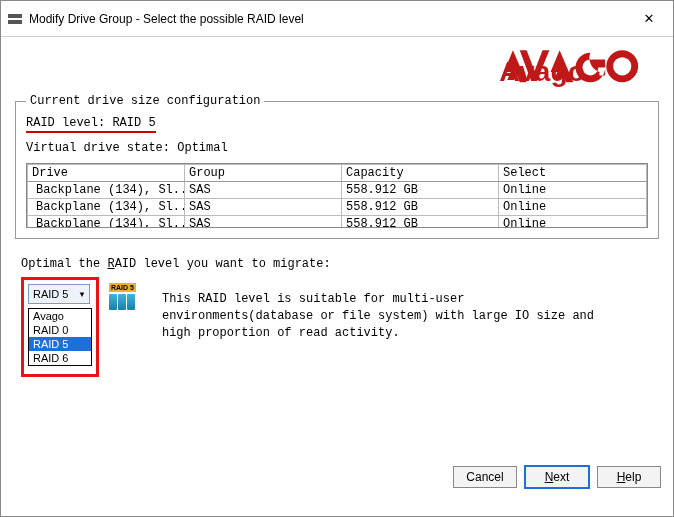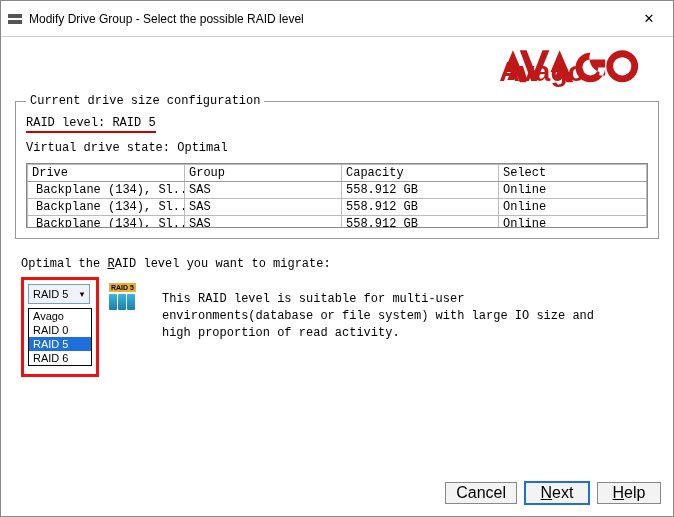--- a/index.html
+++ b/index.html
@@ -162,24 +162,24 @@
     border-radius: 1px;
   }
   .desc {
     margin-left: 26px;
     margin-top: 14px;
     line-height: 1.4;
     max-width: 440px;
   }
   .buttons {
     position: absolute;
-    bottom: 12px; right: 12px;
+    bottom: 28px; right: 12px;
     display: flex; gap: 8px;
     font-family: "Segoe UI", Tahoma, sans-serif;
-    font-size: 16px;
+    font-size: 12px;
   }
   .btn {
     min-width: 64px;
     height: 22px;
     border: 1px solid #888;
     background: #f3f3f3;
     display: flex;
     align-items: center;
     justify-content: center;
     cursor: default;

